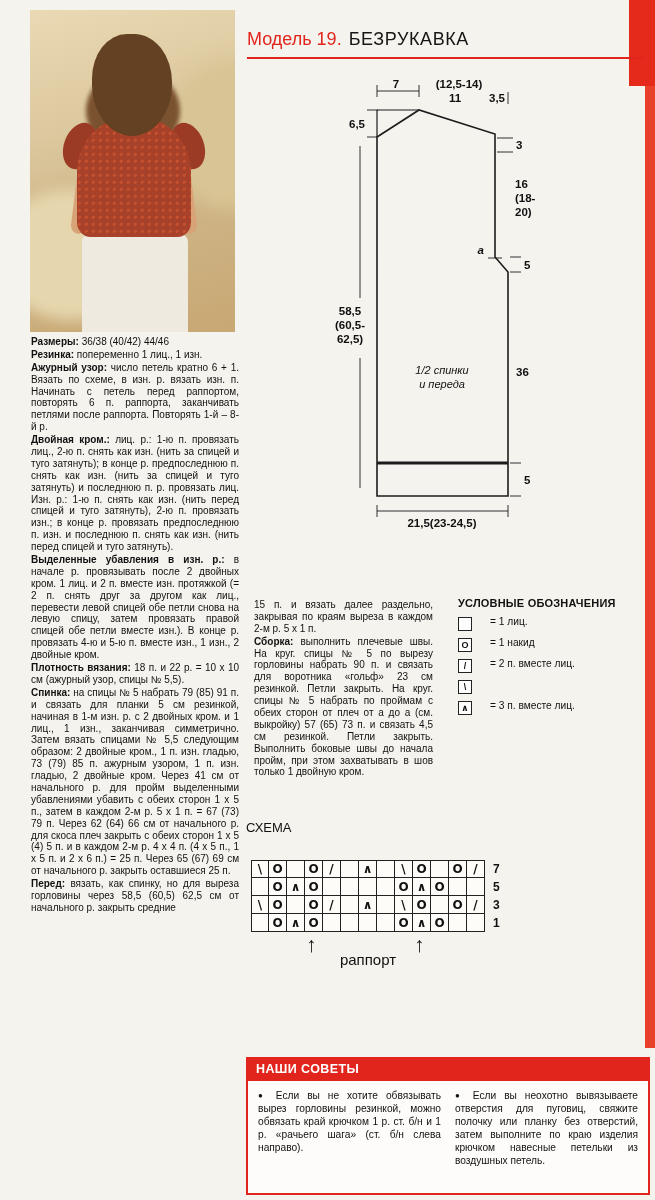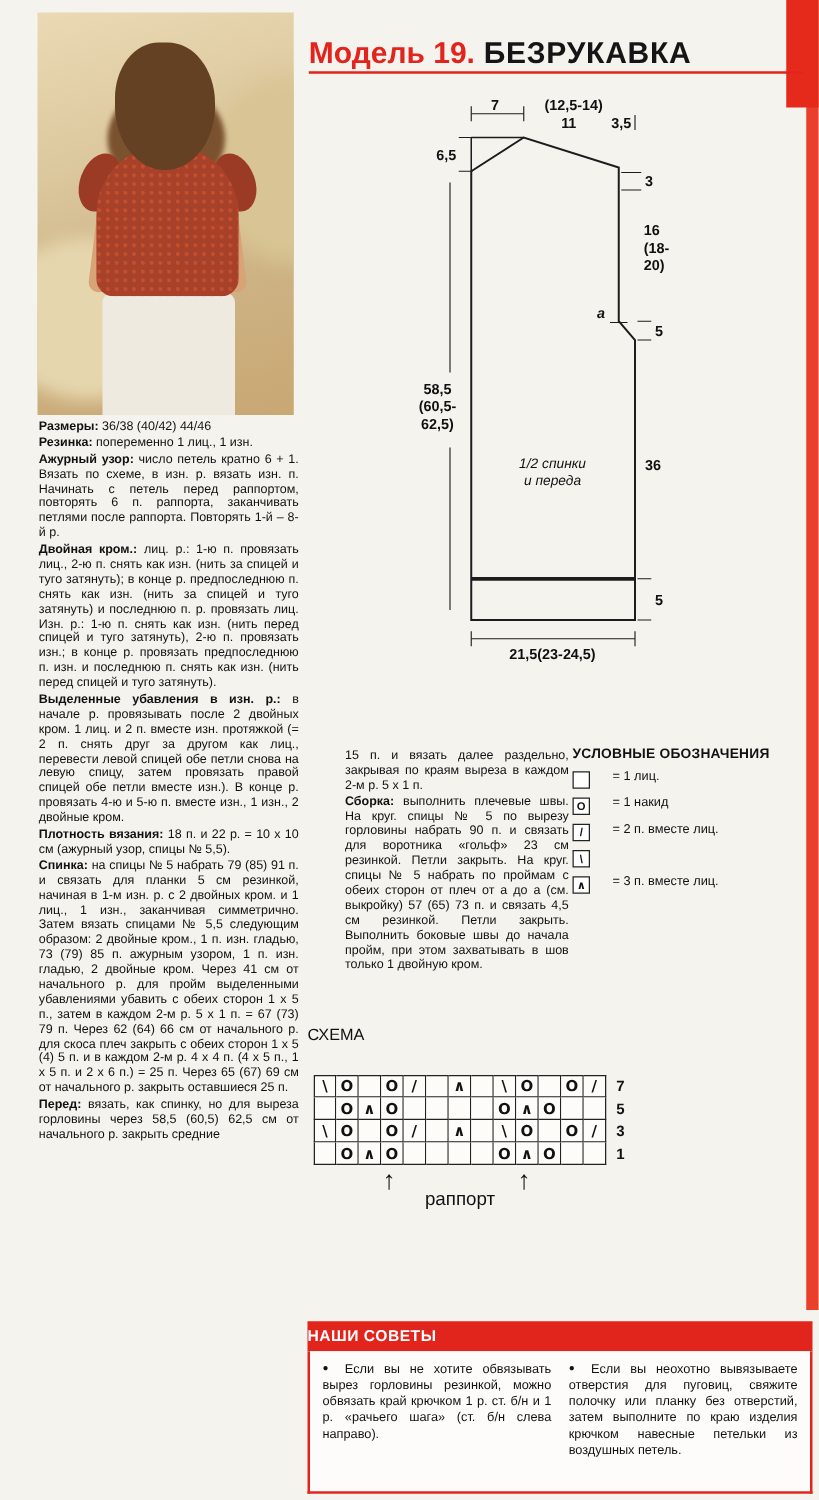--- a/index.html
+++ b/index.html
@@ -25,28 +25,28 @@
   .ph-vest{left:47px;top:107px;width:114px;height:120px;
     background:radial-gradient(circle at 30% 30%,#c2502f 0 1.6px,transparent 1.7px) 0 0/7px 7px,#a84129;
     border-radius:46% 46% 12% 12%;}
   .ph-sleeveL{left:34px;top:112px;width:32px;height:48px;background:#9c3b25;border-radius:50%;transform:rotate(20deg);}
   .ph-sleeveR{left:142px;top:112px;width:32px;height:48px;background:#9c3b25;border-radius:50%;transform:rotate(-20deg);}
   .ph-armL{left:44px;top:158px;width:16px;height:66px;background:#d8a477;border-radius:8px;transform:rotate(7deg);}
   .ph-armR{left:148px;top:158px;width:16px;height:66px;background:#d8a477;border-radius:8px;transform:rotate(-7deg);}
   .ph-skirt{left:52px;top:224px;width:106px;height:98px;background:#efeae0;border-radius:8px 8px 0 0;}
 
   
-  .header{position:absolute;left:247px;top:29px;font-size:24px;font-weight:bold;white-space:nowrap;}
+  .header{position:absolute;left:247px;top:29px;font-size:18px;font-weight:normal;white-space:nowrap;}
   .header .model{color:#e2251c;margin-right:7px;}
   .header .title{color:#151515;letter-spacing:.6px;}
   .header-rule{position:absolute;left:247px;top:57px;width:396px;height:2px;background:#e2251c;}
 
   
   .col-left{position:absolute;left:7px;top:336px;width:232px;}
-  .col-mid{position:absolute;left:252px;top:599px;width:203px;}
+  .col-mid{position:absolute;left:230px;top:599px;width:203px;}
   .para{margin:0 0 1px;font-size:10px;line-height:1.19;text-align:justify;padding-left:24px;}
   .lead{font-weight:bold;}
 
   
   .schematic{position:absolute;left:322px;top:76px;}
   .schematic .outline{fill:none;stroke:#1c1c1c;stroke-width:1.6;}
   .schematic .thin{stroke:#1c1c1c;stroke-width:1.2;}
   .schematic .rib{stroke:#1c1c1c;stroke-width:3;}
   .schematic .m{stroke:#1c1c1c;stroke-width:.9;}
   .schematic text{font-family:"Liberation Sans",sans-serif;font-weight:bold;font-size:11.5px;fill:#101010;}
@@ -68,21 +68,21 @@
     display:flex;align-items:center;justify-content:center;font:700 12px "DejaVu Sans",sans-serif;background:#fdfcf9;}
   .chart-row .chart-cell:first-child{border-left:1px solid #222;}
   .schema-grid .chart-row:first-child .chart-cell{border-top:1px solid #222;}
   .chart-rowlabel{margin-left:8px;font-size:12px;font-weight:bold;}
   .arrow{position:absolute;top:933px;font-size:21px;font-weight:bold;color:#111;}
   .arrow.a1{left:306px;} .arrow.a2{left:414px;}
   .rapport{position:absolute;left:320px;top:951px;width:96px;text-align:center;font-size:15px;}
 
   
   .tips{position:absolute;left:246px;top:1057px;width:404px;}
-  .tips-head{background:#e2251c;color:#fff;font-weight:bold;font-size:12.5px;padding:5px 0;letter-spacing:.4px;}
+  .tips-head{background:#e2251c;color:#fff;font-weight:bold;font-size:12.5px;padding:5px 10px;letter-spacing:.4px;}
   .tips-body{border:2px solid #e2251c;border-top:none;background:#fdfcfa;display:flex;gap:14px;
     padding:8px 10px 10px;box-sizing:border-box;height:114px;}
   .tip{flex:1;font-size:10.2px;line-height:1.28;margin:0;text-align:justify;}
   .bullet{font-size:8px;vertical-align:1px;}
 </style>
 </head>
 <body>
 
 <div class="red-strip"></div>
 <div class="red-corner"></div>

